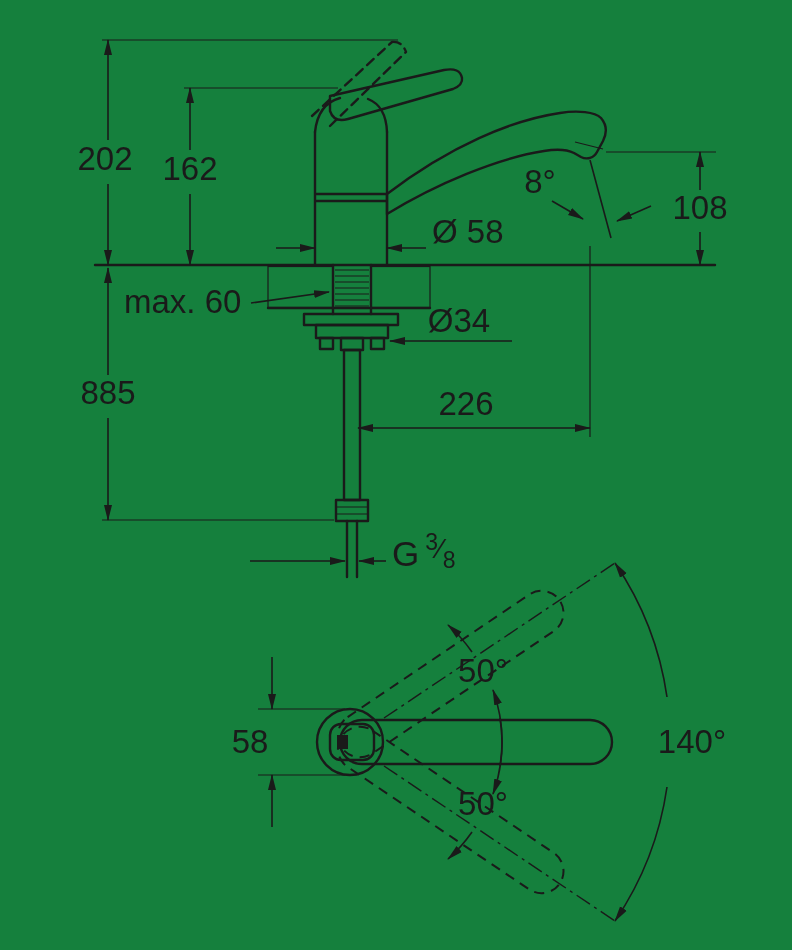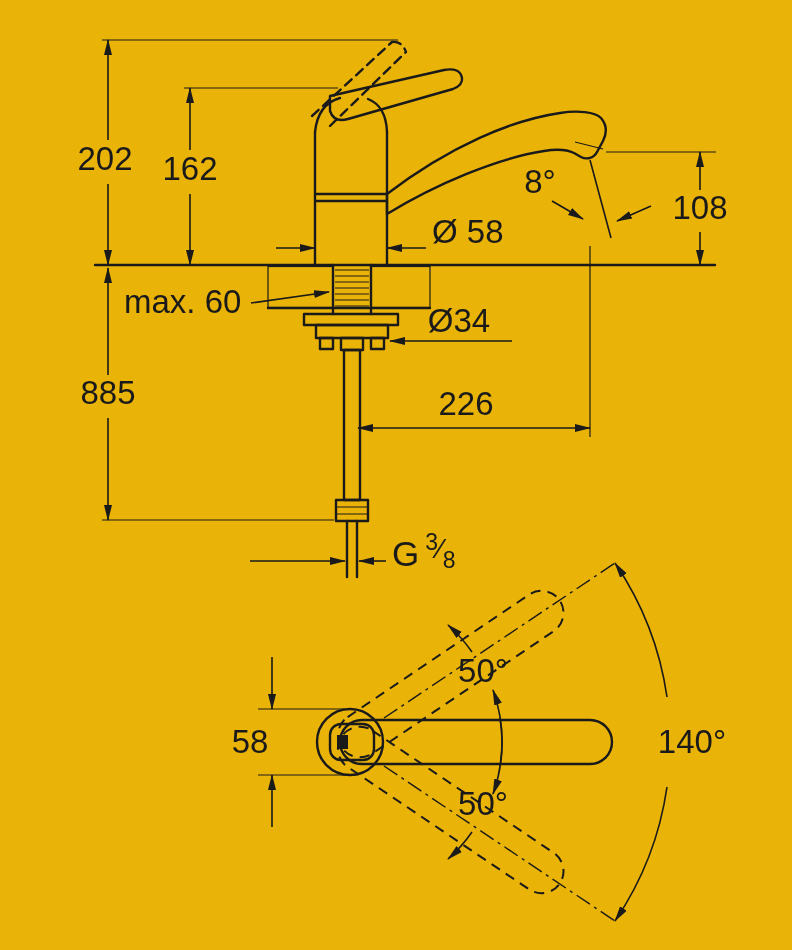--- a/index.html
+++ b/index.html
@@ -1,16 +1,16 @@
 <!DOCTYPE html>
 <html><head>
 <meta charset="utf-8">
 <style>
   html,body{margin:0;padding:0;background:#ffffff;}
-  .stage{position:relative;width:792px;height:950px;background:#eab308;overflow:hidden;
+  .stage{position:relative;width:792px;height:950px;background:#15803d;overflow:hidden;
          font-family:"Liberation Sans", sans-serif;}
   svg{display:block;}
   svg text{font-family:"Liberation Sans", sans-serif;font-size:33px;fill:#1a1a1a;stroke:none;}
   .obj{stroke:#1a1a1a;fill:none;stroke-width:2.4;stroke-linecap:round;stroke-linejoin:round;}
   .thin{stroke:#1a1a1a;fill:none;stroke-width:1.2;}
   .dim{stroke:#1a1a1a;fill:none;stroke-width:1.6;}
   .dash{stroke-dasharray:9 6;}
   .wdash{stroke-dasharray:8 5;stroke-width:1.6;}
   .cline{stroke:#1a1a1a;fill:none;stroke-width:1.4;stroke-dasharray:16 5 3 5;}
   .sdash{stroke:#1a1a1a;fill:none;stroke-width:2;stroke-dasharray:10 7;}

